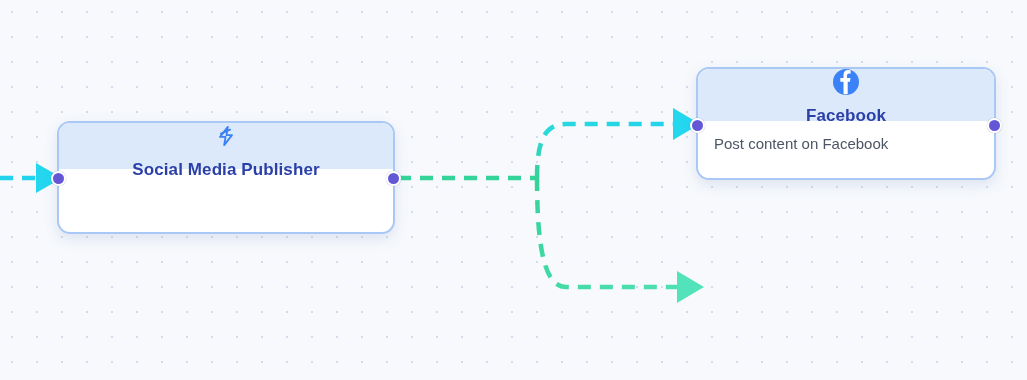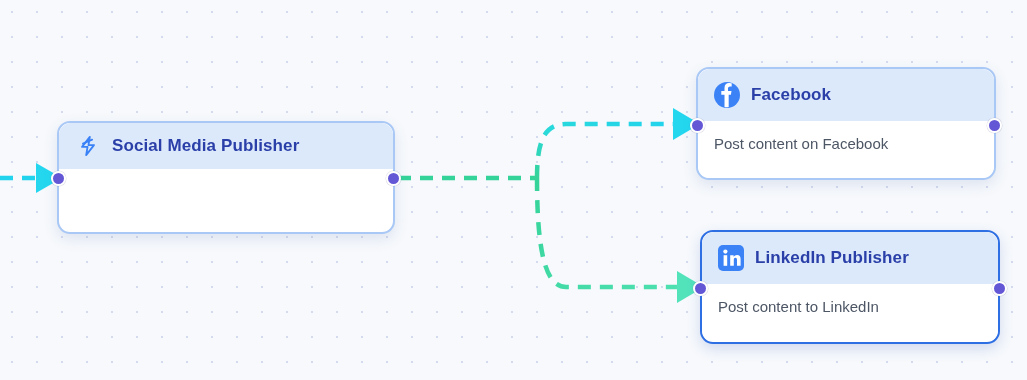--- a/index.html
+++ b/index.html
@@ -58,20 +58,21 @@
     box-shadow: 0 5px 14px rgba(60, 100, 190, 0.20);
   }
 
   .node-header {
     display: flex;
     align-items: center;
     gap: 11px;
     padding: 0 16px;
     background: #dce9fb;
     box-sizing: border-box;
+    flex-direction: column;
   }
   .node-title {
     font-size: 17px;
     font-weight: bold;
     color: #2a3fa8;
     letter-spacing: 0.1px;
     white-space: nowrap;
   }
   .node-body {
     background: #ffffff;
@@ -223,38 +224,14 @@
         <span class="node-title">Facebook</span>
       </div>
       <div class="node-body">
         <span class="node-desc">Post content on Facebook</span>
       </div>
     </div>
     <div class="handle" style="left:-8px; top:49px;"></div>
     <div class="handle" style="right:-8px; top:49px;"></div>
   </div>
 
-  <div class="node selected" id="node-linkedin">
-    <div class="node-inner">
-      <div class="node-header">
-        <span class="node-icon">
-          <span class="li-logo">
-            <svg width="26" height="26" viewBox="0 0 26 26">
-              <rect x="5.6" y="10.2" width="3.6" height="10.6" fill="#ffffff"></rect>
-              <circle cx="7.4" cy="6.6" r="2.1" fill="#ffffff"></circle>
-              <path d="M12.2 10.2 L15.6 10.2 L15.6 11.8 C16.3 10.7 17.5 9.9 19.1 9.9
-                       C21.4 9.9 22.6 11.4 22.6 14.0 L22.6 20.8 L19.0 20.8 L19.0 14.8
-                       C19.0 13.4 18.5 12.7 17.4 12.7 C16.4 12.7 15.8 13.4 15.8 14.8
-                       L15.8 20.8 L12.2 20.8 Z" fill="#ffffff"></path>
-            </svg>
-          </span>
-        </span>
-        <span class="node-title">LinkedIn Publisher</span>
-      </div>
-      <div class="node-body">
-        <span class="node-desc">Post content to LinkedIn</span>
-      </div>
-    </div>
-    <div class="handle" style="left:-9px; top:49px;"></div>
-    <div class="handle" style="right:-9px; top:49px;"></div>
-  </div>
 
 </div>
 
 </body></html>

